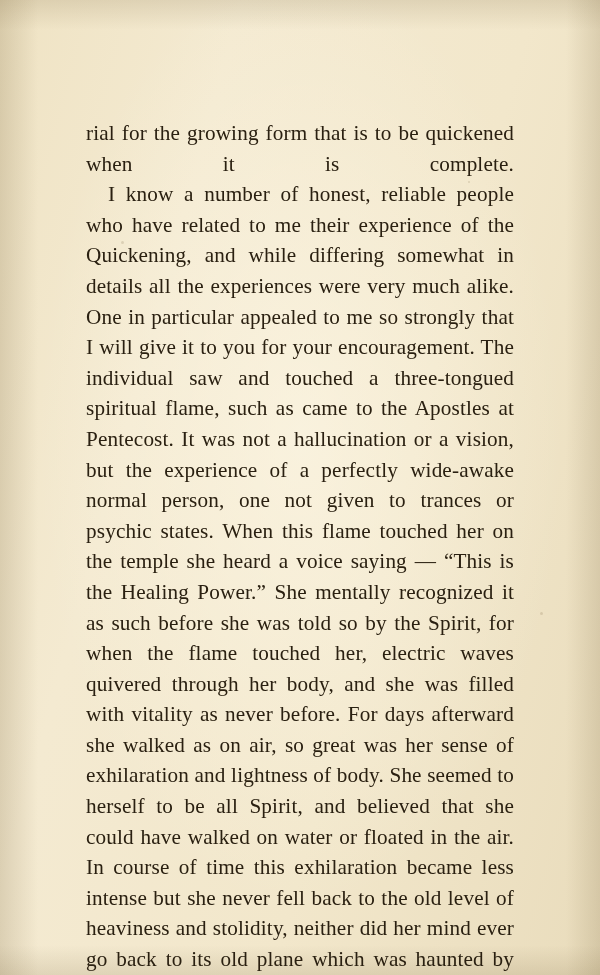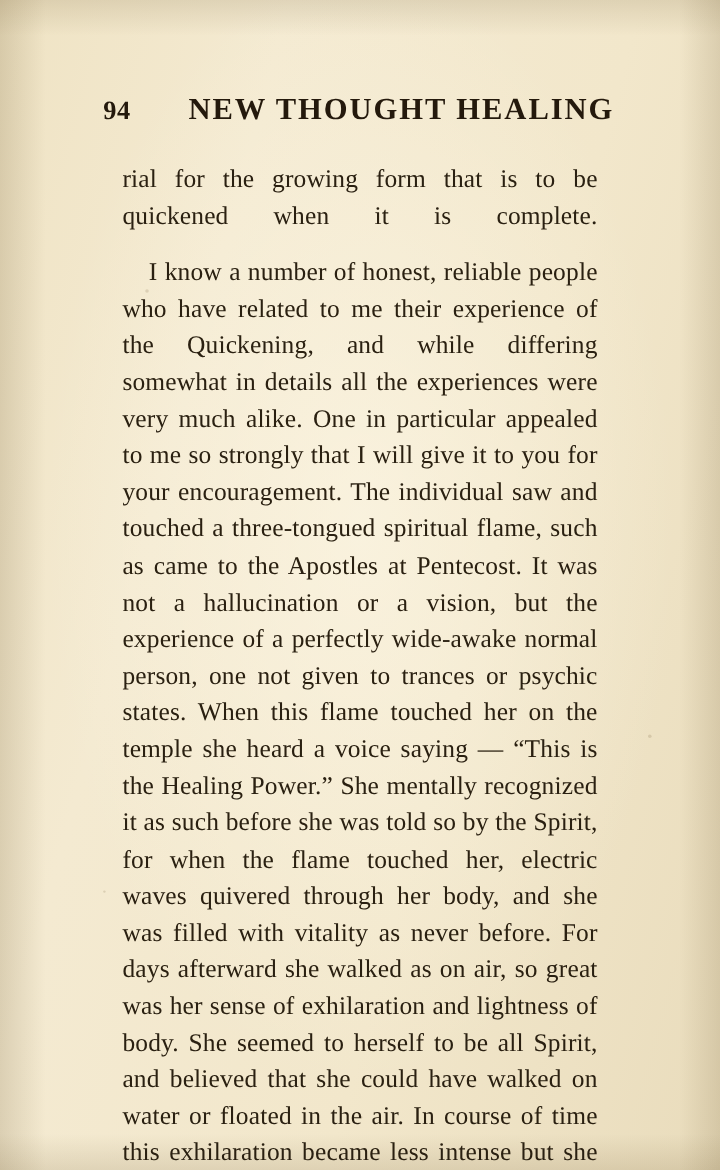--- a/index.html
+++ b/index.html
@@ -70,21 +70,21 @@
     left: 86px;
     width: 428px;
     font-size: 21.2px;
     line-height: 30.6px;
     text-align: justify;
     text-justify: inter-word;
     color: #2a2011;
     letter-spacing: 0.15px;
   }
   .body-text p {
-    margin: 16px;
+    margin: 0;
   }
   .body-text p.indent {
     text-indent: 22px;
   }
   
   .body-text p.justify-all {
     text-align-last: justify;
   }
 </style>
 </head>
@@ -93,23 +93,19 @@
 <div class="page">
 
   <div class="vignette"></div>
 
   <div class="speck" style="left:121px;top:241px;width:3px;height:3px;"></div>
   <div class="speck" style="left:468px;top:181px;width:2px;height:2px;"></div>
   <div class="speck" style="left:86px;top:742px;width:2px;height:2px;"></div>
   <div class="speck" style="left:540px;top:612px;width:3px;height:3px;"></div>
   <div class="speck" style="left:300px;top:930px;width:2px;height:2px;"></div>
 
-  <div class="header">
-    <span class="folio">94</span>
-    <span class="running-title">NEW THOUGHT HEALING</span>
-  </div>
 
   <div class="body-text">
     <p class="justify-all">rial for the growing form that is to be quickened when it is complete.</p>
     <p class="indent">I know a number of honest, reliable people who have related to me their experience of the Quickening, and while differing somewhat in details all the experiences were very much alike. One in particular appealed to me so strongly that I will give it to you for your encouragement. The individual saw and touched a three-tongued spiritual flame, such as came to the Apostles at Pentecost.  It was not a hallucination or a vision, but the experience of a perfectly wide-awake normal person, one not given to trances or psychic states.  When this flame touched her on the temple she heard a voice saying — “This is the Healing Power.”  She mentally recognized it as such before she was told so by the Spirit, for when the flame touched her, electric waves quivered through her body, and she was filled with vitality as never before.  For days afterward she walked as on air, so great was her sense of exhilaration and lightness of body.  She seemed to herself to be all Spirit, and believed that she could have walked on water or floated in the air.  In course of time this exhilaration became less intense but she never fell back to the old level of heaviness and stolidity, neither did her mind ever go back to its old plane which was haunted by doubts, anxieties, worries and fears.  By nature she had a sad, morbid temperament, apprehensive of the future and given to brooding over sorrows of the past.  The Quickening made of her a new creature, com-</p>
   </div>
 
 </div>
 
 </body></html>

